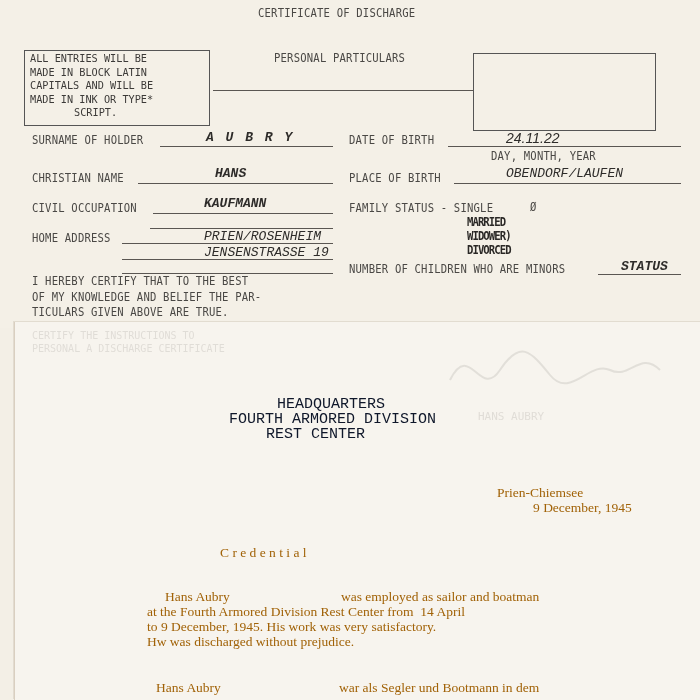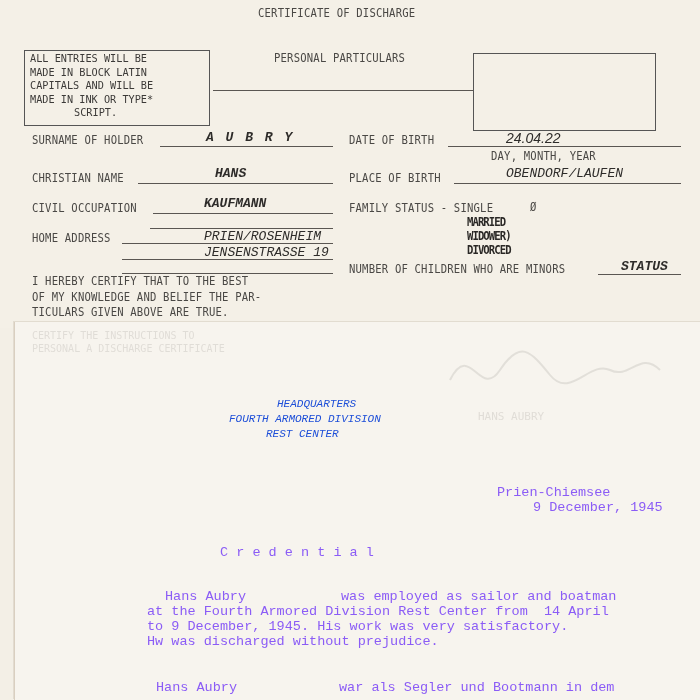--- a/index.html
+++ b/index.html
@@ -20,22 +20,22 @@
     box-shadow: -1px -1px 0 rgba(200,190,175,0.4);
   }
   .abs { position: absolute; white-space: pre; }
   .form-text { font-family: "DejaVu Sans Mono", monospace; font-size: 11.5px; color: #4a4845; letter-spacing: 0.2px; transform: scaleX(0.92); transform-origin: left top; }
   .typed { font-family: "Liberation Mono", monospace; font-size: 13px; color: #2e2c2a; font-weight: bold; font-style: italic; }
   .line { position: absolute; height: 1px; background: #5a5652; }
   .box { position: absolute; border: 1.5px solid #555; }
   .notice-box { left: 24px; top: 50px; width: 184px; height: 74px; }
   .photo-box { left: 473px; top: 53px; width: 181px; height: 76px; }
   .notice-text { font-family: "DejaVu Sans Mono", monospace; font-size: 11px; line-height: 13.5px; color: #3c3a38; transform: scaleX(0.93); transform-origin: left top; }
-  .hq { font-family: "Liberation Mono", monospace; font-size: 11px; color: #1d4ed8; line-height: 15px; font-style: italic; }
-  .letter { font-family: Liberation Mono, monospace; font-size: 13.5px; color: #8b5cf6; line-height: 16px; }
+  .hq { font-family: "Liberation Mono", monospace; font-size: 15px; color: #0f172a; line-height: 15px; }
+  .letter { font-family: Liberation Serif, serif; font-size: 13.5px; color: #a16207; line-height: 16px; }
   .ghost { position: absolute; font-family: "DejaVu Sans Mono", monospace; font-size: 10px; color: rgba(120,115,110,0.18); white-space: pre; }
   .strike { letter-spacing: -1px; font-weight: bold; color: #2a2826; }
 </style>
 </head>
 <body>
 
 <div class="paper-top"></div>
 
 <div class="abs form-text" style="left:258px;top:6px;">CERTIFICATE OF DISCHARGE</div>
 
@@ -65,21 +65,21 @@
 <div class="line" style="left:150px;top:228px;width:183px;"></div>
 <div class="abs form-text" style="left:32px;top:231px;">HOME ADDRESS</div>
 <div class="line" style="left:122px;top:243px;width:211px;"></div>
 <div class="abs typed" style="left:204px;top:229px;font-weight:normal;">PRIEN/ROSENHEIM</div>
 <div class="abs typed" style="left:204px;top:245px;font-weight:normal;">JENSENSTRASSE 19</div>
 <div class="line" style="left:122px;top:259px;width:211px;"></div>
 <div class="line" style="left:122px;top:273px;width:211px;"></div>
 
 <div class="abs form-text" style="left:349px;top:133px;">DATE OF BIRTH</div>
 <div class="line" style="left:448px;top:146px;width:233px;"></div>
-<div class="abs typed" style="left:506px;top:130px;font-family:'Liberation Sans',sans-serif;font-weight:normal;font-size:14px;">24.04.22</div>
+<div class="abs typed" style="left:506px;top:130px;font-family:'Liberation Sans',sans-serif;font-weight:normal;font-size:14px;">24.11.22</div>
 <div class="abs form-text" style="left:491px;top:149px;">DAY, MONTH, YEAR</div>
 
 <div class="abs form-text" style="left:349px;top:171px;">PLACE OF BIRTH</div>
 <div class="line" style="left:454px;top:183px;width:227px;"></div>
 <div class="abs typed" style="left:506px;top:166px;font-weight:normal;">OBENDORF/LAUFEN</div>
 
 <div class="abs form-text" style="left:349px;top:201px;">FAMILY STATUS - SINGLE</div>
 <div class="abs form-text" style="left:530px;top:200px;">Ø</div>
 <div class="abs form-text strike" style="left:467px;top:215px;">MARRIED</div>
 <div class="abs form-text strike" style="left:467px;top:229px;">WIDOWER)</div>

